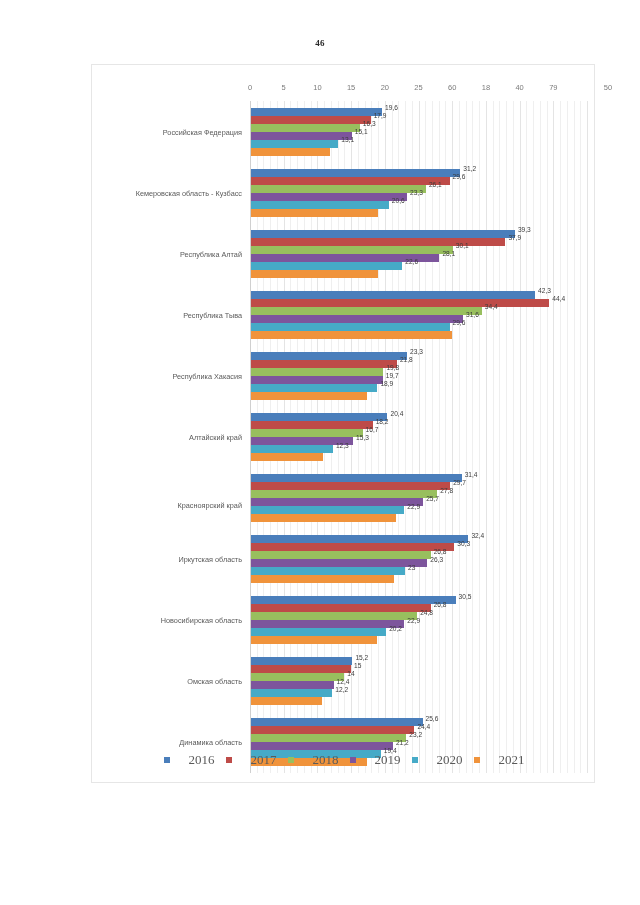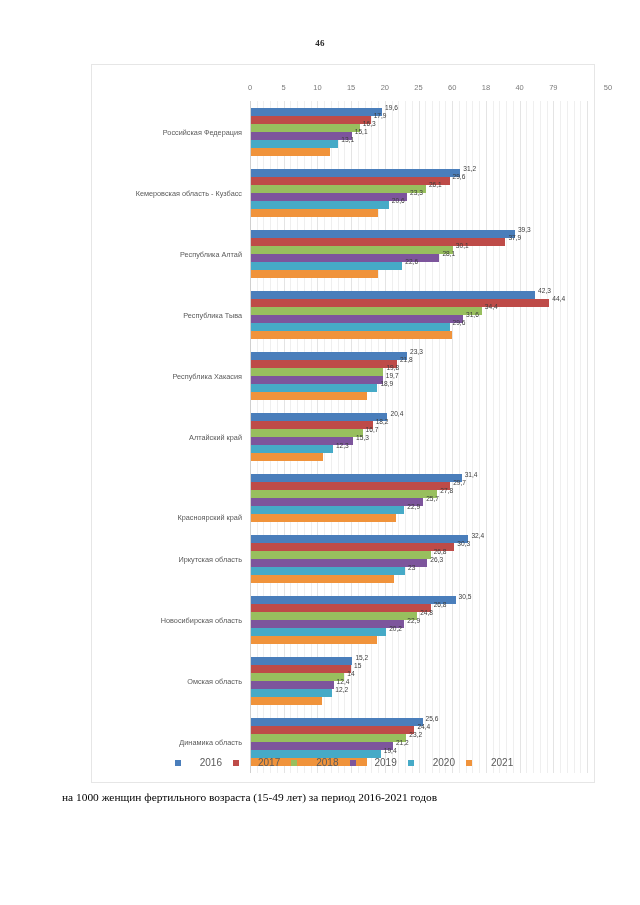--- a/index.html
+++ b/index.html
@@ -51,21 +51,21 @@
     font-size:6.6px;color:#3c3c3c;white-space:nowrap;
     font-family:"Liberation Sans", sans-serif;
   }
   
   .legend{
     position:absolute;left:0;bottom:14px;width:504px;
     display:flex;justify-content:center;align-items:center;gap:11px;
   }
   .legend-item{display:flex;align-items:center;gap:3px;}
   .legend-swatch{width:6px;height:6px;display:block;}
-  .legend-text{font-size:10px;color:#5a5a5a;font-family:Liberation Sans, sans-serif;padding-left:16px;}
+  .legend-text{font-size:13px;color:#5a5a5a;font-family:Liberation Serif, serif;padding-left:16px;}
   
   .caption{
     position:absolute;left:62px;top:789px;width:516px;
     font-family:"Liberation Serif", serif;font-size:11.4px;color:#000;
     line-height:1.5;text-align:justify;
   }
   .caption .l1{display:block;text-indent:30px;text-align:justify;text-align-last:justify;}
   .caption .l2{display:block;}
 </style>
 </head>
@@ -89,21 +89,21 @@
       <span class="axis-tick" style="left: 516px;">50</span>
     </div>
 
   <div class="cats">
       <div class="cat-label" style="top: 30.5455px;">Российская Федерация</div>
       <div class="cat-label" style="top: 91.6364px;">Кемеровская область - Кузбасс</div>
       <div class="cat-label" style="top: 152.727px;">Республика Алтай</div>
       <div class="cat-label" style="top: 213.818px;">Республика Тыва</div>
       <div class="cat-label" style="top: 274.909px;">Республика Хакасия</div>
       <div class="cat-label" style="top: 336px;">Алтайский край</div>
-      <div class="cat-label" style="top: 416px;">Красноярский край</div>
+      <div class="cat-label" style="top: 404px;">Красноярский край</div>
       <div class="cat-label" style="top: 458.182px;">Иркутская область</div>
       <div class="cat-label" style="top: 519.273px;">Новосибирская область</div>
       <div class="cat-label" style="top: 580.364px;">Омская область</div>
       <div class="cat-label" style="top: 641.455px;">Динамика область</div>
     </div>
 
   <div class="plot">
     <div class="gridlayer">
         <div class="gl major" style="left: 0px;"></div>
         <div class="gl" style="left: 6.74px;"></div>
@@ -305,14 +305,13 @@
         <span class="legend-text">2020</span>
       </div>
       <div class="legend-item">
         <span class="legend-swatch" style="background: rgb(240, 147, 59);"></span>
         <span class="legend-text">2021</span>
       </div>
     </div>
 </div>
 
 <div class="caption">
-  <span class="l2">на 1000 женщин фертильного возраста (15-49 лет) за период 2016-2021 годов</span>
 </div>
 
 </body></html>

